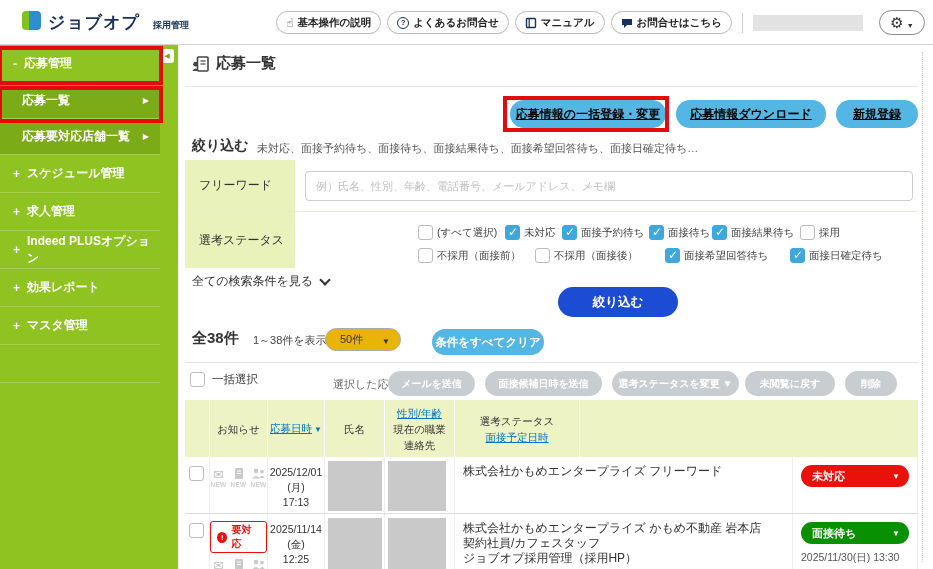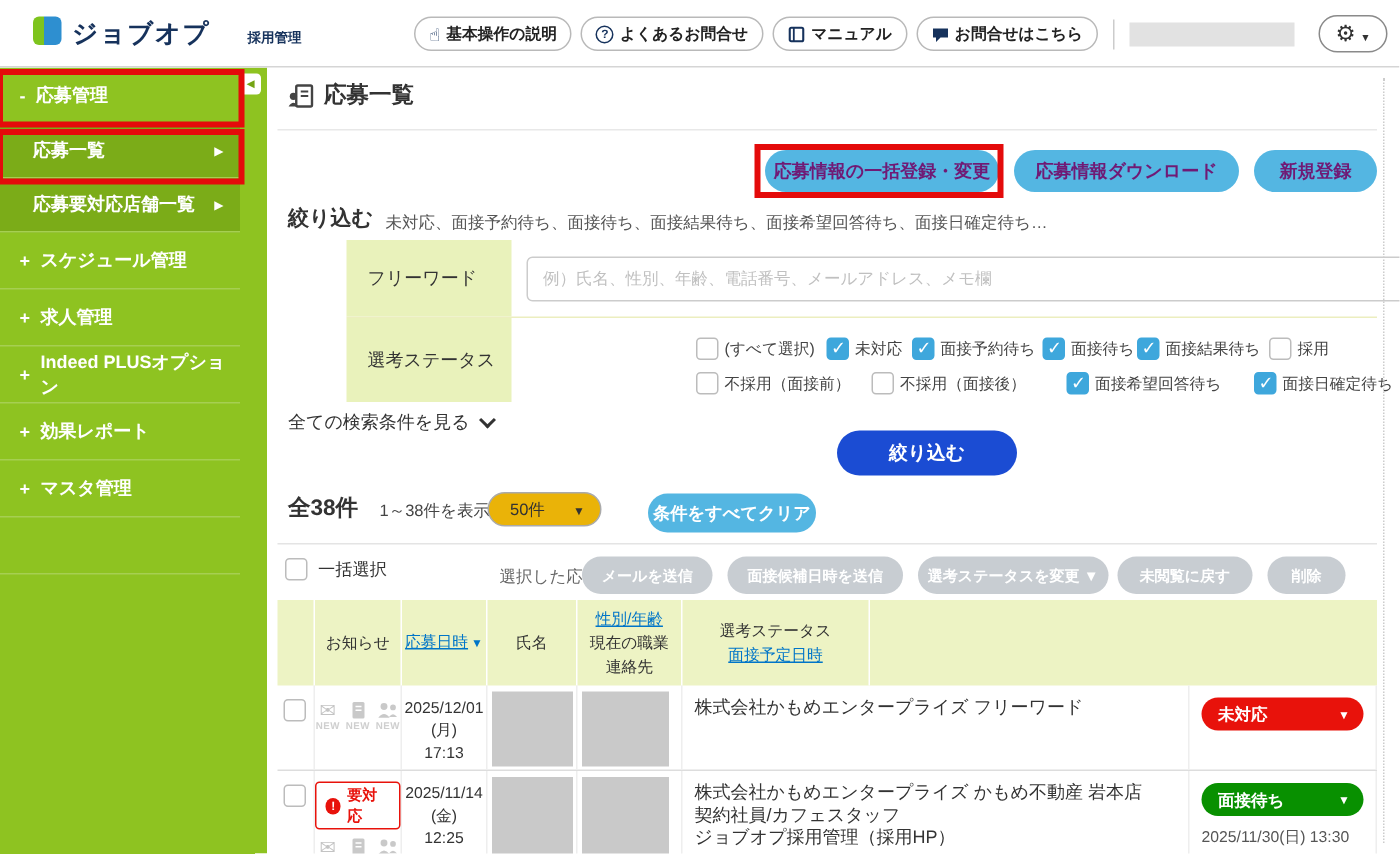--- a/index.html
+++ b/index.html
@@ -10,21 +10,21 @@
     background: #fff;
     overflow: hidden;
     color: #333;
   }
 
   
   .topbar { position: absolute; left:0; top:0; width:933px; height:45px; background:#fff; border-bottom:1px solid #d5d5d5; z-index:5; }
   .logo { position:absolute; left:22px; top:11px; display:flex; align-items:flex-end; gap:7px; }
   .logo-mark { width:19px; height:19px; border-radius:4px; background:linear-gradient(90deg,#7ec41d 0 38%, #2e8fd0 38% 100%); margin-bottom:1px; }
   .brand { font-size:17px; font-weight:bold; color:#16325c; letter-spacing:1px; line-height:1; }
-  .brand-suffix { font-size:9px; font-weight:bold; color:#16325c; margin-left:18px; line-height:1; padding-bottom:1px; }
+  .brand-suffix { font-size:9px; font-weight:bold; color:#16325c; margin-left:6px; line-height:1; padding-bottom:1px; }
   .topbar-right { position:absolute; right:8px; top:10px; height:25px; display:flex; align-items:center; gap:6px; }
   .help-pill { display:flex; align-items:center; gap:4px; height:23px; padding:0 9px; border:1px solid #b9b9b9; border-radius:12px; background:#fff; font-size:10.5px; font-weight:600; color:#222; white-space:nowrap; }
   .hand-glyph { font-size:12px; color:#16325c; line-height:1; }
   .q-circle { width:12px; height:12px; border:1.2px solid #16325c; border-radius:50%; display:inline-flex; align-items:center; justify-content:center; font-size:8px; font-weight:bold; color:#16325c; }
   .q-circle::after { content:"?"; }
   .vsep { width:1px; height:20px; background:#ccc; margin:0 4px; }
   .redacted-account { width:110px; height:16px; background:#e2e2e2; }
   .gear-pill { display:flex; align-items:center; justify-content:center; gap:3px; width:46px; height:25px; border:1.5px solid #8a8a8a; border-radius:13px; background:#fff; margin-left:10px; }
   .gear-glyph::before { content:"⚙"; font-size:15px; color:#333; line-height:1; }
   .mini-caret::after { content:"▼"; font-size:7px; color:#333; }
@@ -45,30 +45,30 @@
   .anno-1 { left:-2px; top:46px; width:165px; height:39px; }
   .anno-2 { left:-2px; top:86px; width:165px; height:37px; }
   .anno-3 { left:503px; top:96px; width:166px; height:36px; }
 
   
   .main { position:absolute; left:178px; top:45px; width:755px; height:524px; background:#fff; }
   .page-title-row { position:absolute; left:192px; top:54px; display:flex; align-items:center; gap:6px; }
   .page-title { font-size:15px; font-weight:bold; color:#333; }
   .title-rule { position:absolute; left:185px; top:86px; width:733px; height:1px; background:#e8e8e8; }
 
-  .btn-blue { position:absolute; height:28px; background:#54b6e2; border:none; border-radius:14px; color:#701a75; font-weight:bold; font-size:12px; font-family:inherit; cursor:pointer; }
+  .btn-blue { position:absolute; height:28px; background:#54b6e2; border:none; border-radius:14px; color:#000000; font-weight:bold; font-size:12px; font-family:inherit; cursor:pointer;text-decoration:underline; }
   .btn-bulk-register { left:510px; top:100px; width:156px; }
   .btn-download { left:676px; top:100px; width:150px; }
   .btn-new { left:836px; top:100px; width:82px; }
 
   .filter-heading { position:absolute; left:192px; top:137px; font-size:14px; font-weight:bold; color:#333; }
   .filter-summary { position:absolute; left:257px; top:141px; font-size:11px; color:#555; }
 
   .filter-box { position:absolute; left:185px; top:160px; width:733px; height:108px; }
-  .filter-row { position:relative; display:flex; border-bottom:1px solid #eceebf;margin-left:46px; }
+  .filter-row { position:relative; display:flex; border-bottom:1px solid #eceebf; }
   .filter-row.r1 { height:52px; }
   .filter-row.r2 { height:56px; border-bottom:none; }
   .filter-label { width:110px; background:#e9f2bb; display:flex; align-items:center; padding-left:14px; font-size:12px; color:#333; flex-shrink:0; }
   .freeword-input { position:absolute; left:120px; top:11px; width:608px; height:30px; border:1px solid #ccc; border-radius:4px; padding:0 10px; font-size:11px; font-family:inherit; color:#333; }
   .freeword-input::placeholder { color:#c0c0c0; }
 
   .chk { width:15px; height:15px; border:1px solid #bcbcbc; border-radius:3px; background:#fff; display:inline-block; position:relative; flex-shrink:0; cursor:pointer; }
   .chk.on { background:#3ea7dc; border-color:#3ea7dc; }
   .chk.on::after { content:"✓"; position:absolute; left:2px; top:-1px; color:#fff; font-size:12px; font-weight:bold; }
   .chk-item { position:absolute; display:flex; align-items:center; gap:4px; font-size:10.5px; color:#444; white-space:nowrap; cursor:pointer; }

